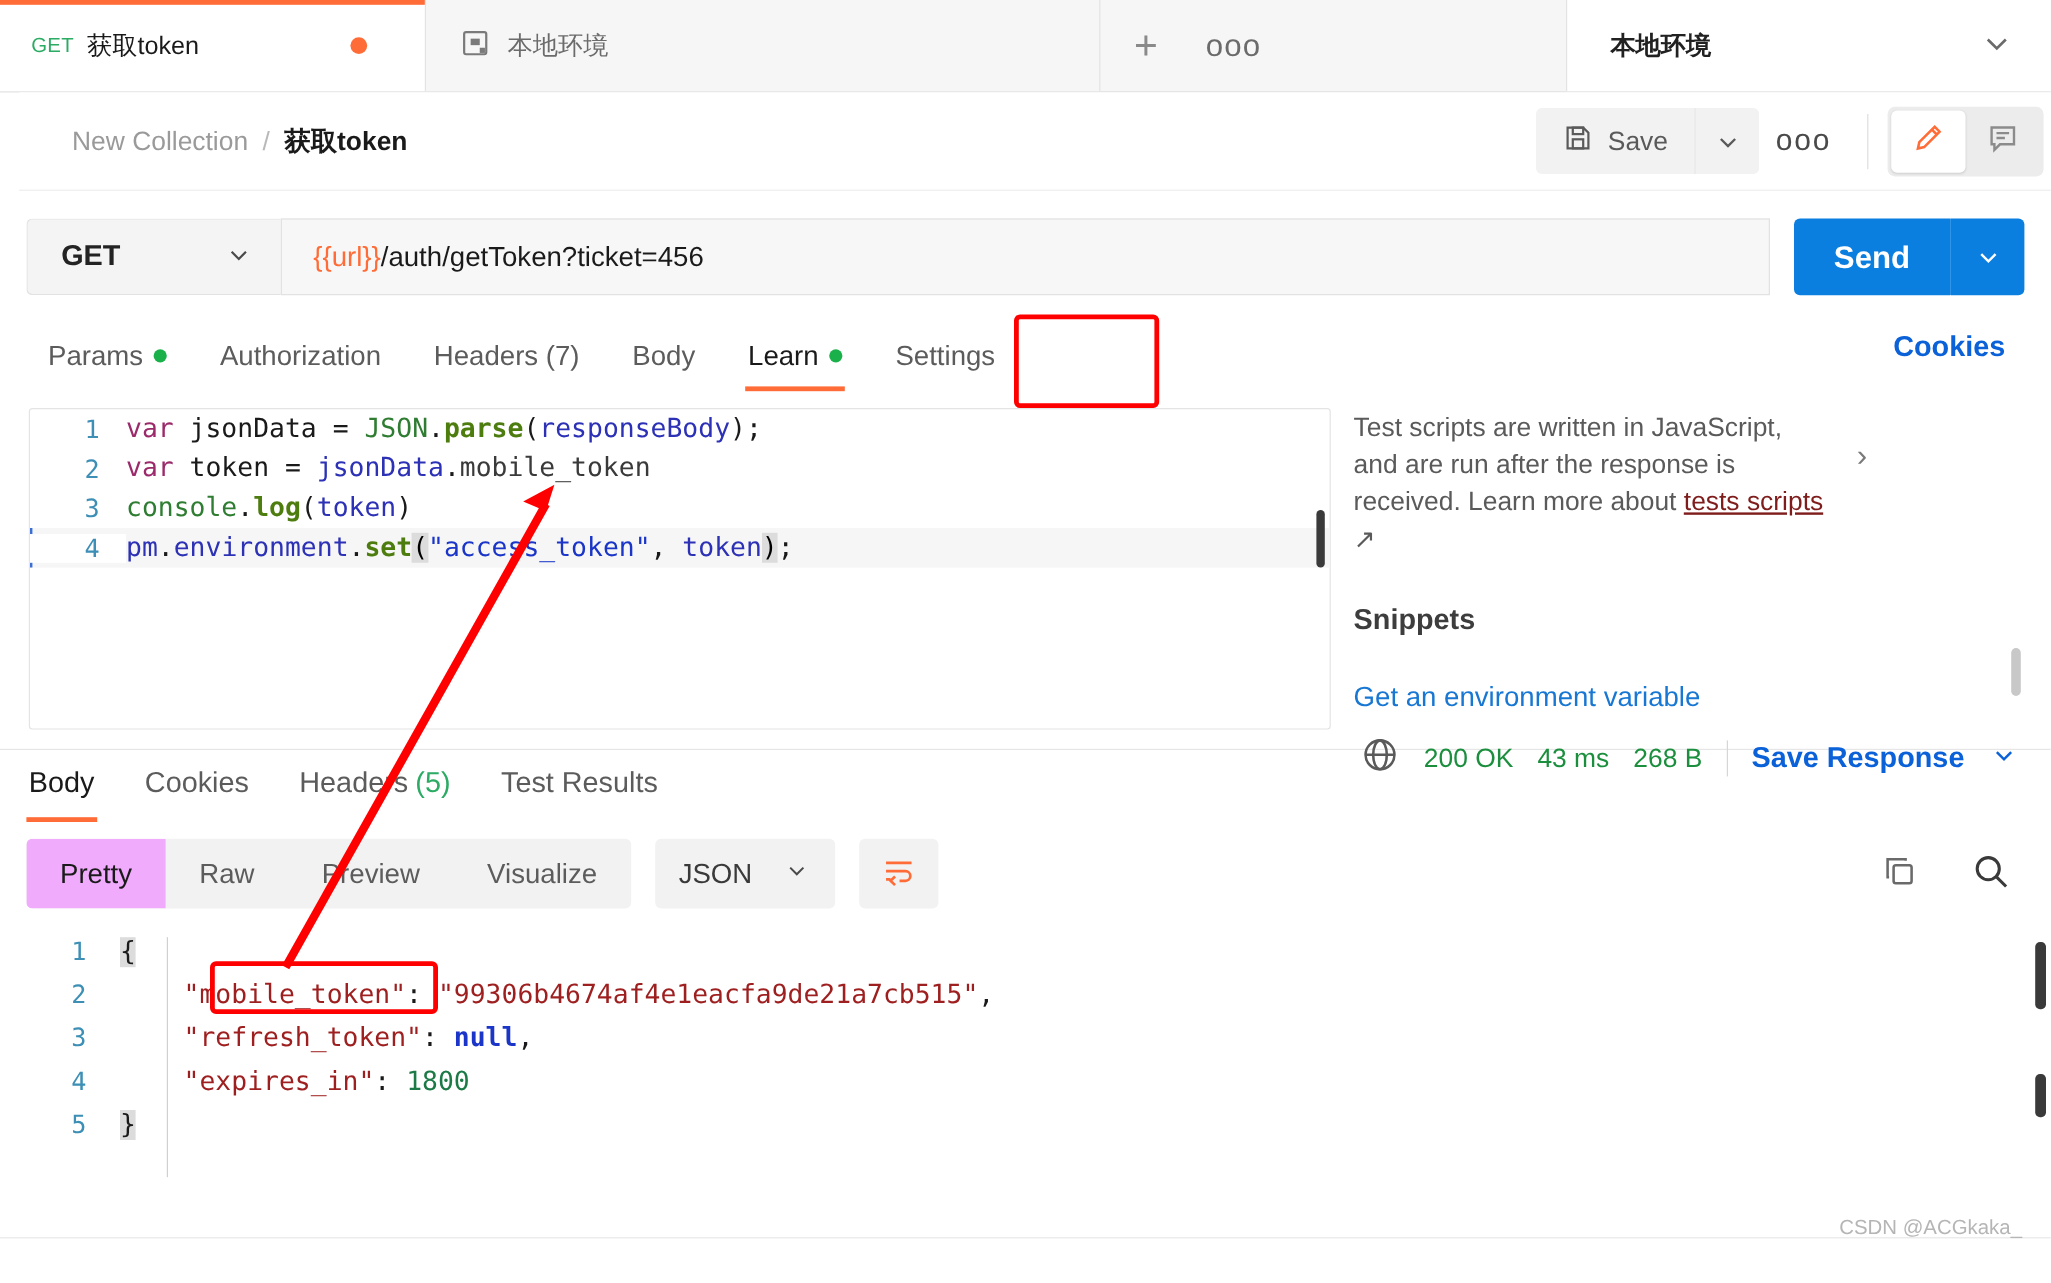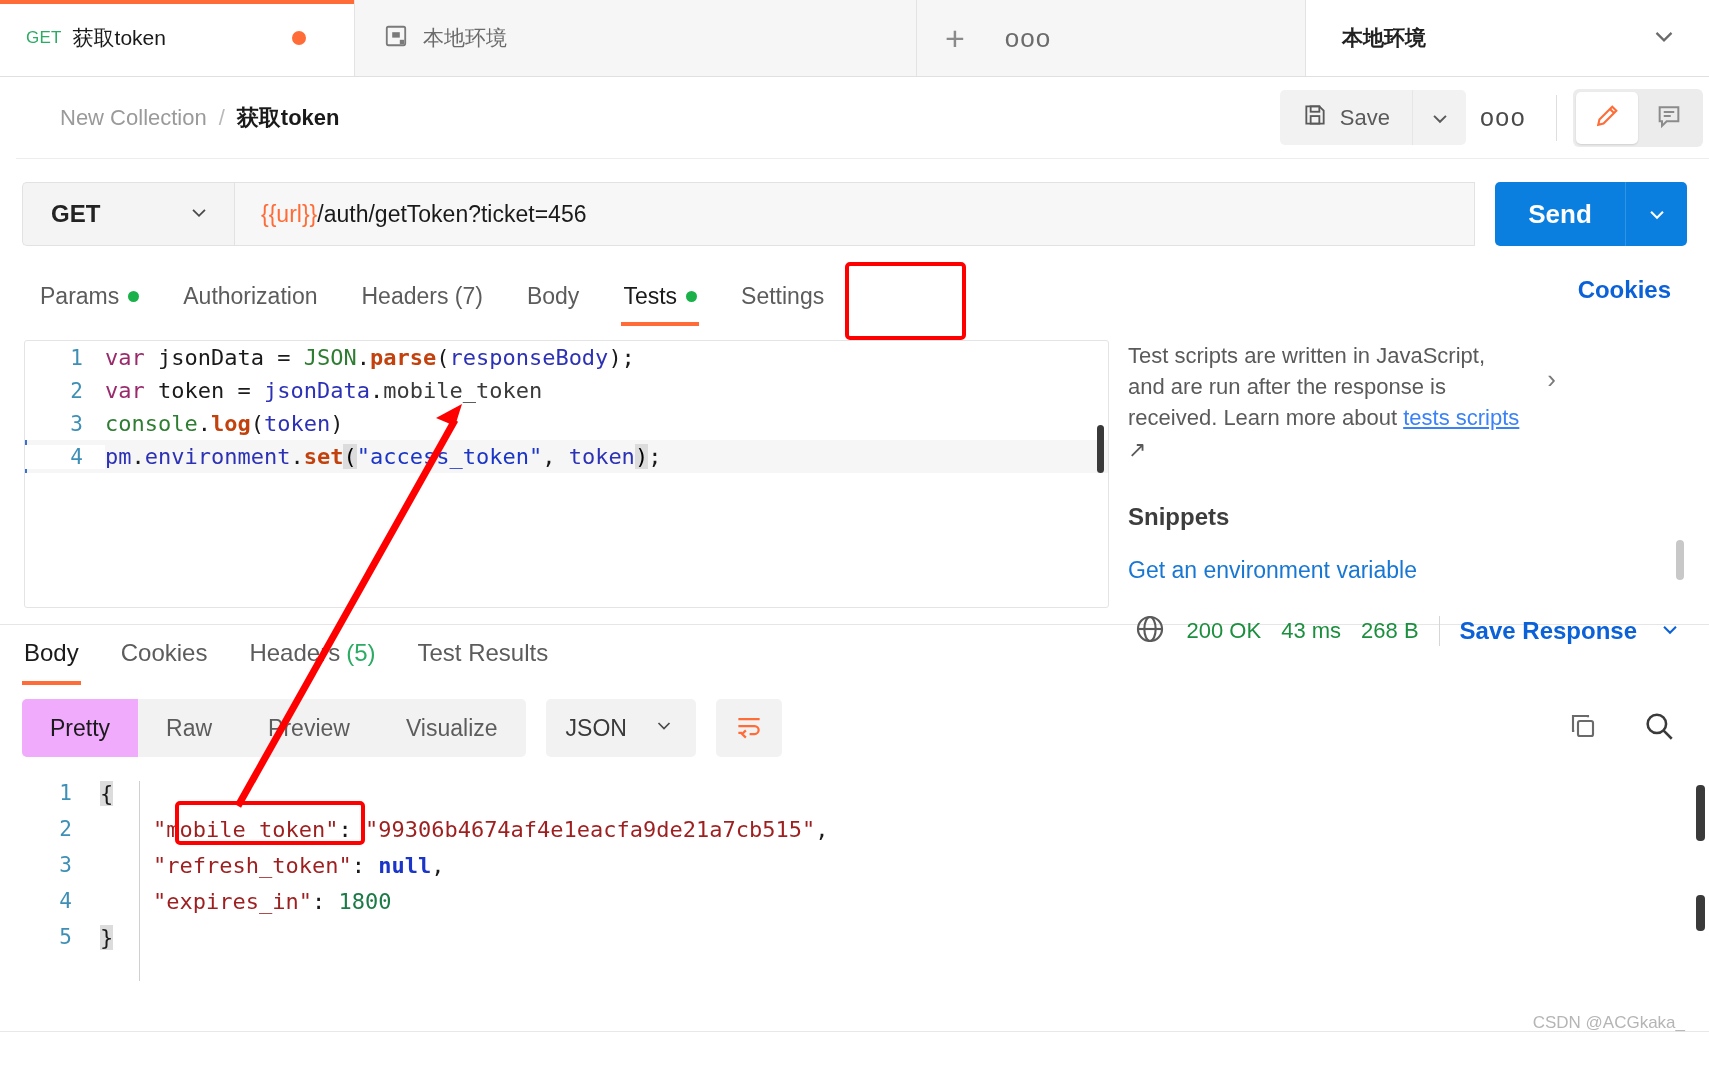--- a/index.html
+++ b/index.html
@@ -151,42 +151,42 @@
   }
   .ln {
     width:80px; text-align:right; padding-right:22px;
     color:#3d8fb5; font-family:"DejaVu Sans Mono", monospace; font-size:21px;
   }
   .code-line.cur { background:#f6f6f6; box-shadow: inset 2px 0 0 #3b6fd4; }
   .code-line.cur .ln { background:#fff; box-shadow:none; }
   .tok-kw { color:#9b2a6b; }
   .tok-plain { color:#1a1a1a; }
   .tok-obj { color:#2f7d32; }
-  .tok-fn { color:#c2410c; font-weight:bold; }
+  .tok-fn { color:#4d7c0f; font-weight:bold; }
   .tok-var { color:#2c31b5; }
   .tok-str { color:#1a35c7; }
   .tok-punct { color:#1a1a1a; }
   .tok-ident { color:#3a3a3a; }
   .brace-hl { background:#dcdcdc; }
   .editor-scroll {
     position:absolute; right:4px; top:84px; width:7px; height:48px;
     background:#3a3a3a; border-radius:4px;
   }
 
   
   .infopanel {
     position:absolute; left:1128px; top:340px; width:560px; height:270px;
   }
   .info-text {
     font-size:22px; color:#5a5a5a; line-height:1.42; width:392px;
   }
-  .info-link { color:#3b82f6; text-decoration:underline; }
+  .info-link { color:#7f1d1d; text-decoration:underline; }
   .info-chev { position:absolute; right:132px; top:24px; color:#7a7a7a; font-size:26px; }
   .snippets-title { margin-top:38px; font-size:24px; font-weight:bold; color:#3d3d3d; }
-  .snippet-item { margin-top:26px; font-size:23px; color:#1877d2; }
+  .snippet-item { margin-top:36px; font-size:23px; color:#1877d2; }
   .panel-scroll {
     position:absolute; right:4px; top:200px; width:8px; height:40px;
     background:#c8c8c8; border-radius:4px;
   }
 
   
   .resp-div { position:absolute; left:0; top:624px; width:1709px; height:1px; background:#e6e6e6; }
   .resp-tabs {
     position:absolute; left:0; top:625px; width:1709px; height:64px;
     display:flex; align-items:center; padding-left:22px;
@@ -383,21 +383,21 @@
     <div class="rtab">
       <span>Authorization</span>
     </div>
     <div class="rtab">
       <span>Headers (7)</span>
     </div>
     <div class="rtab">
       <span>Body</span>
     </div>
     <div class="rtab active">
-      <span>Tests</span>
+      <span>Learn</span>
       <span class="gdot"></span>
     </div>
     <div class="rtab">
       <span>Settings</span>
     </div>
   </div>
   <div class="tests-highlight"></div>
   <div class="cookies-link">Cookies</div>
 
   <div class="editor-wrap">

